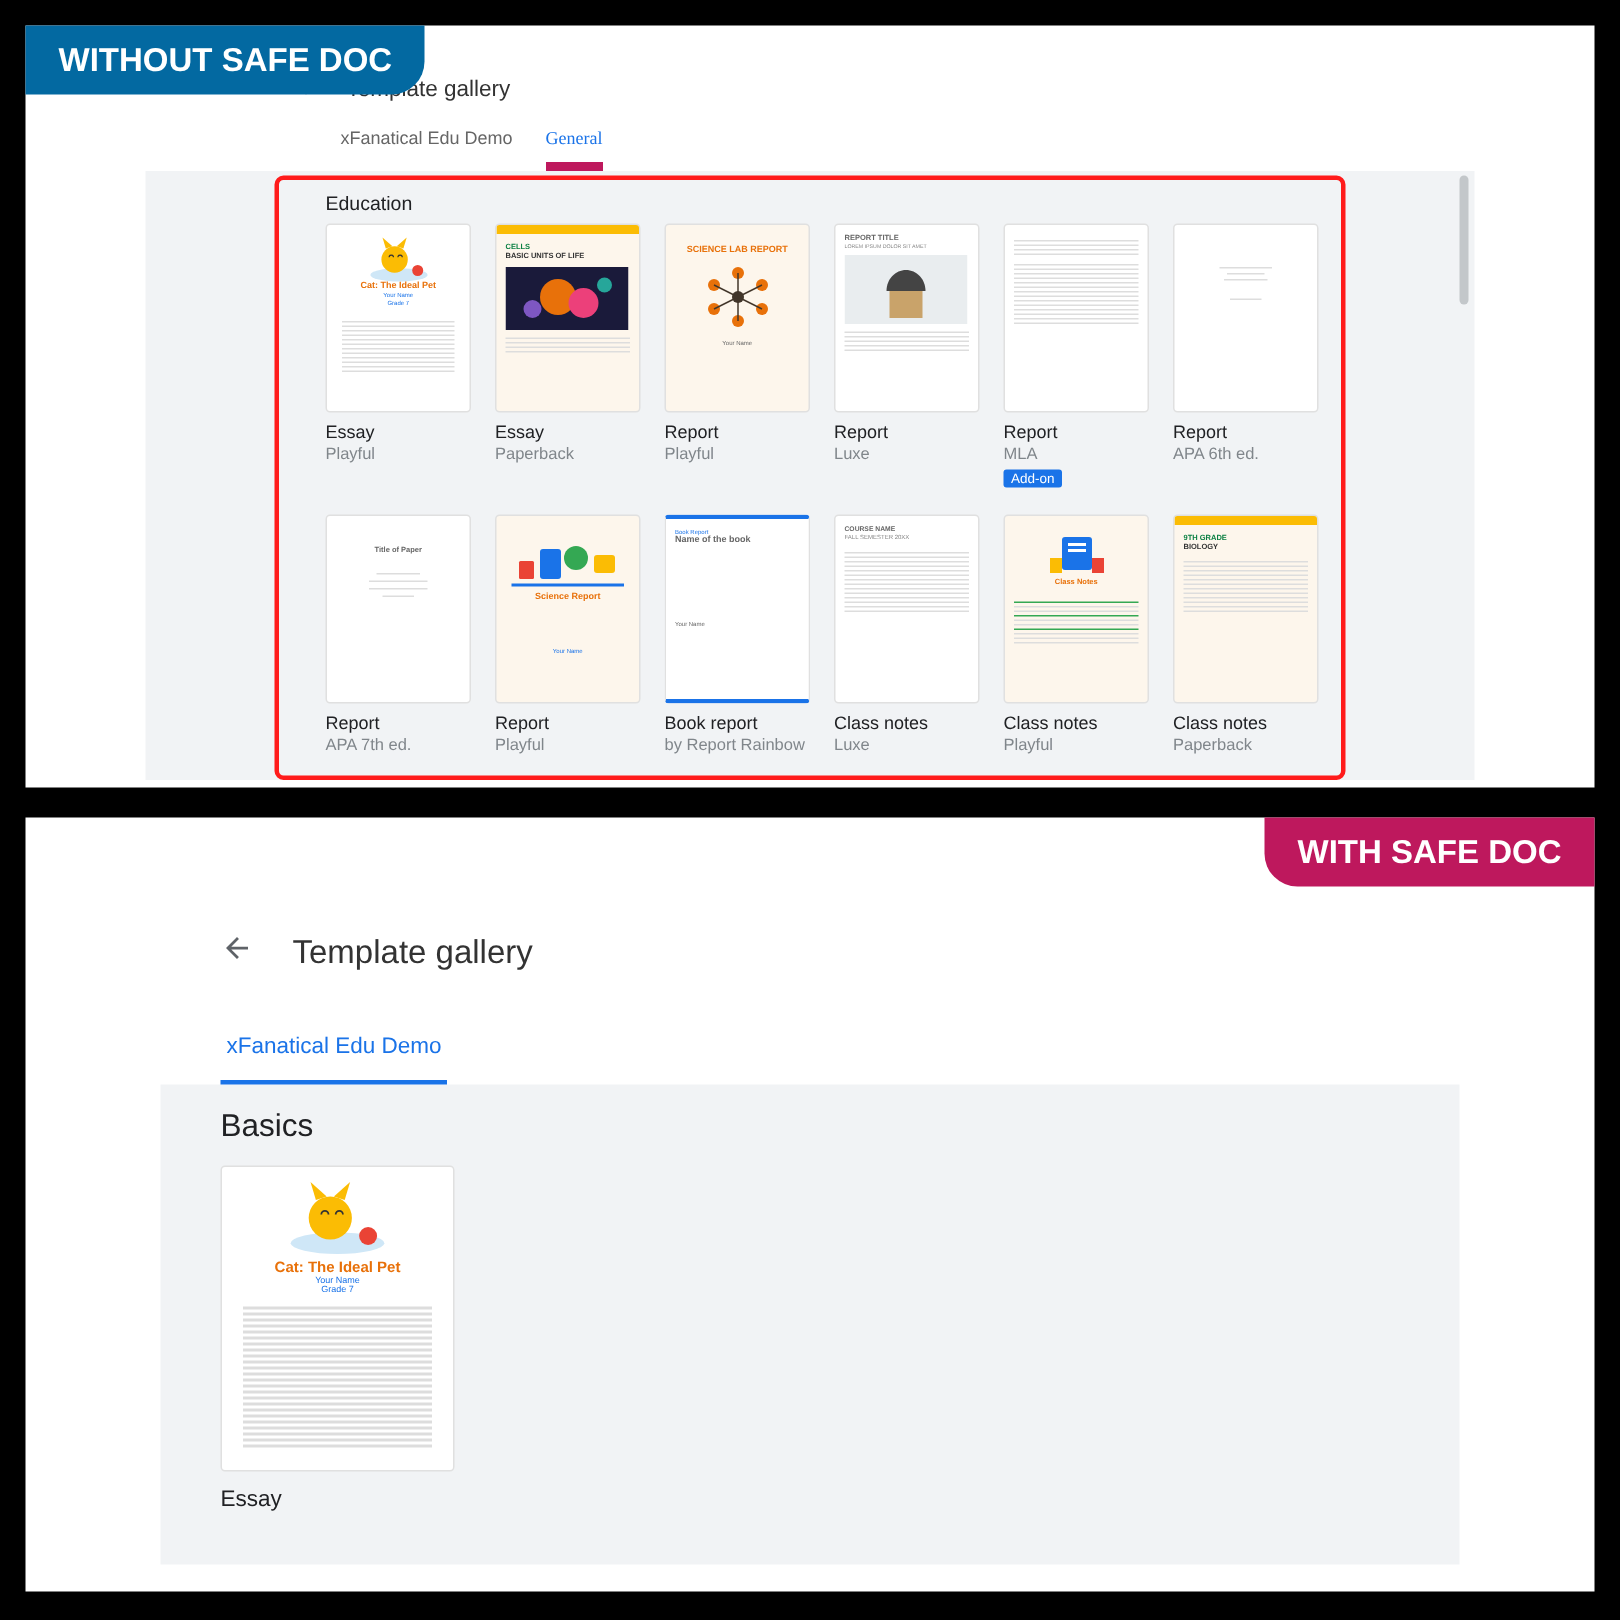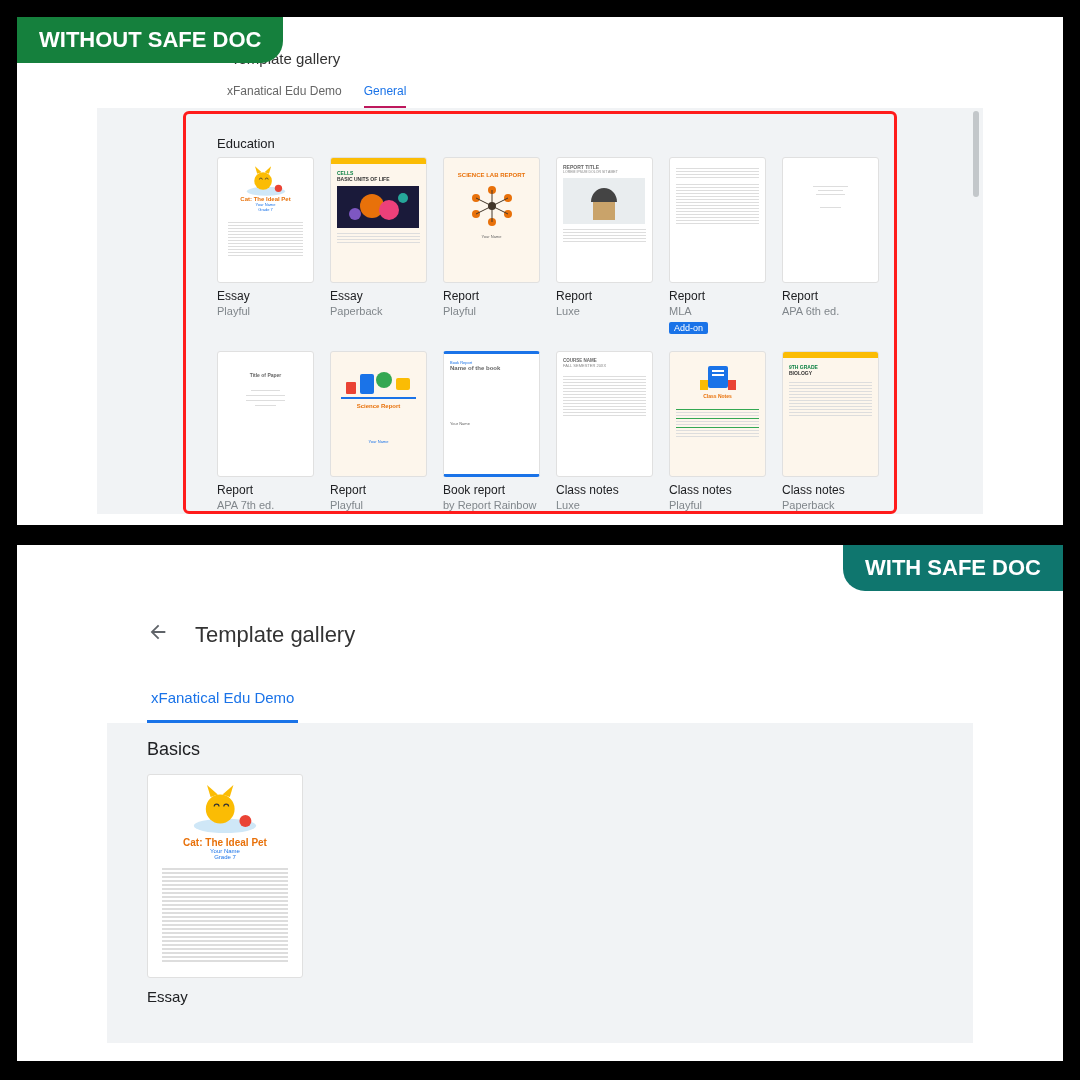--- a/index.html
+++ b/index.html
@@ -3,34 +3,34 @@
 <meta charset="utf-8">
 <style>
 * { margin: 0; padding: 0; box-sizing: border-box; }
 body { font-family: Arial, Helvetica, sans-serif; background: #000; width: 1080px; height: 1080px; overflow: hidden; }
 
 .panel { background: #fff; position: relative; }
 .panel.top { height: 508px; margin: 17px 17px 0 17px; }
 .panel.bottom { height: 516px; margin: 20px 17px 0 17px; }
 
 .badge { position: absolute; color: #fff; font-weight: bold; font-size: 22px; padding: 10px 22px; z-index: 10; }
-.badge.red { background: #15803d; top: 0; left: 0; border-radius: 0 0 22px 0; }
-.badge.green { background: #0f766e; top: 0; right: 0; border-radius: 0 0 0 22px; }
+.badge.red { background: #0369a1; top: 0; left: 0; border-radius: 0 0 22px 0; }
+.badge.green { background: #be185d; top: 0; right: 0; border-radius: 0 0 0 22px; }
 
 
 .top-inner { position: absolute; left: 80px; right: 80px; top: 22px; bottom: 10px; }
 .hdr1 { display: flex; align-items: center; gap: 18px; padding: 9px 98px; font-size: 15px; color: #333; }
 .arrow svg { width: 18px; height: 18px; }
 .tabs1 { display: flex; gap: 22px; padding: 0 130px; font-size: 12px; }
 .tab1 { padding: 6px 0 8px; color: #666; cursor: pointer; }
-.tab1.active { color: #1a73e8; border-bottom: 2px solid #be185d; }
+.tab1.active { color: #1a73e8; border-bottom: 6px solid #be185d; font-family: Liberation Serif, serif; }
 .gray-area { background: #f1f3f5; position: relative; padding: 4px 16px 10px 16px; height: 406px; }
 .highlight-box { border: 3px solid #ff1b1b; border-radius: 6px; position: absolute; left: 86px; right: 86px; top: 3px; bottom: 0; }
 .scroll-ind { position: absolute; right: 4px; top: 3px; width: 6px; height: 86px; background: #c3c7ca; border-radius: 3px; }
-.sect-title { font-size: 13px; color: #202124; padding: 24px 0 6px 104px; }
+.sect-title { font-size: 13px; color: #202124; padding: 10px 0 6px 104px; }
 .grid { display: grid; grid-template-columns: repeat(6, 97px); gap: 16px; padding: 0 0 0 104px; }
 .card1 { width: 97px; }
 .thumb1 { width: 97px; height: 126px; background: #fff; border: 1px solid #e0e0e0; border-radius: 3px; overflow: hidden; position: relative; font-size: 4px; color: #666; cursor: pointer; }
 .tname { font-size: 12px; color: #202124; margin-top: 6px; }
 .tsub { font-size: 11px; color: #80868b; margin-top: 2px; }
 .add-on { display: inline-block; background: #1a73e8; color: #fff; font-size: 9px; padding: 1px 5px; border-radius: 2px; margin-top: 3px; }
 
 
 .th-header-strip { height: 6px; background: #fbbc04; }
 .th-pad { padding: 6px; }
@@ -39,21 +39,21 @@
 .th-cat { text-align: center; padding-top: 8px; }
 .th-cat-svg { width: 44px; height: 30px; margin: 0 auto; display: block; }
 
 
 .bot-inner { position: absolute; left: 90px; right: 90px; top: 70px; bottom: 10px; }
 .hdr2 { display: flex; align-items: center; gap: 26px; font-size: 22px; color: #333; padding: 6px 40px; }
 .arrow2 svg { width: 22px; height: 22px; }
 .tabs2 { display: flex; gap: 22px; padding: 24px 40px 0; }
 .tab2 { font-size: 15px; color: #1a73e8; font-weight: 500; padding: 10px 4px 14px; border-bottom: 3px solid #1a73e8; cursor: pointer; }
 .gray2 { background: #f1f3f5; padding: 16px 40px 20px; height: 320px; }
-.sect2 { font-size: 18px; color: #202124; }
+.sect2 { font-size: 21px; color: #202124; }
 .card2 { width: 156px; margin-top: 14px; }
 .thumb2 { width: 156px; height: 204px; background: #fff; border: 1px solid #e0e0e0; border-radius: 3px; overflow: hidden; cursor: pointer; }
 .tname2 { font-size: 15px; color: #202124; margin-top: 10px; font-weight: 500; }
 .th2-cat { width: 72px; height: 48px; margin: 10px auto 4px; display: block; }
 .th2-title { text-align: center; font-weight: bold; color: #e8710a; font-size: 10px; margin-top: 3px; }
 .th2-sub { text-align: center; color: #1a73e8; font-size: 6px; }
 .th2-lines { padding: 8px 14px; }
 .th2-lines div { height: 1.5px; background: #ddd; margin-bottom: 2.5px; }
 </style>
 </head>

